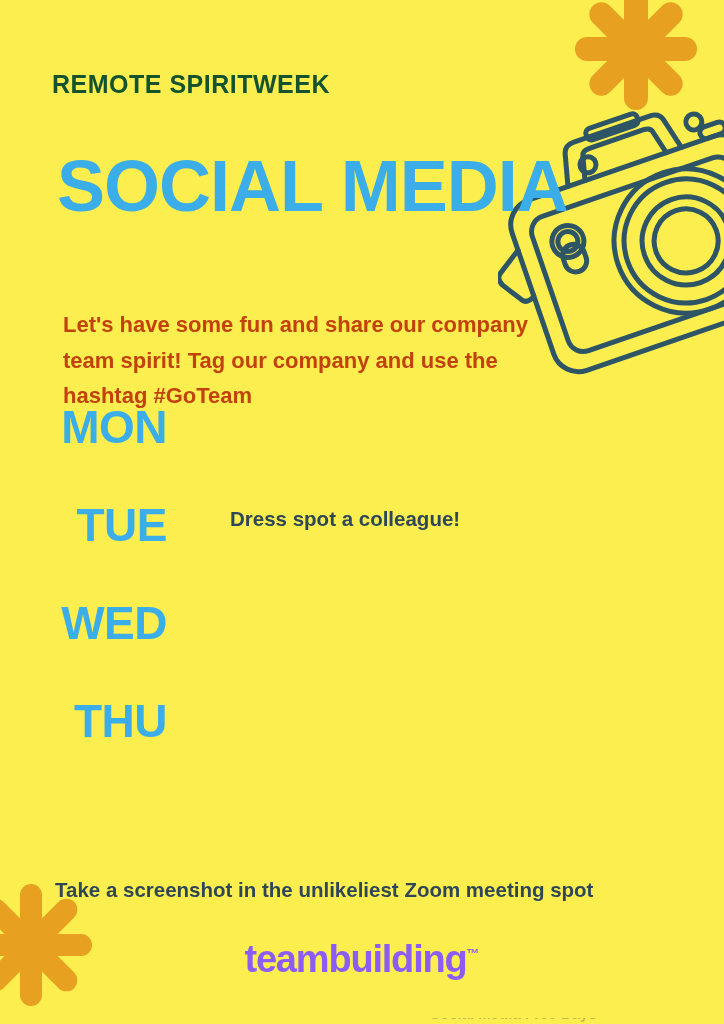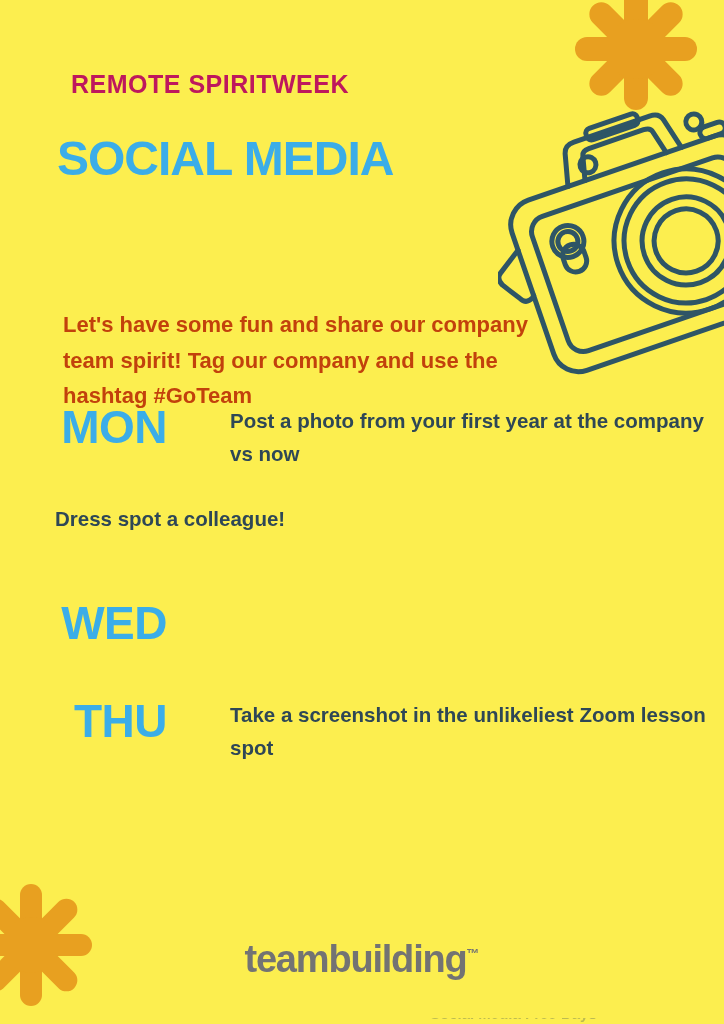--- a/index.html
+++ b/index.html
@@ -48,35 +48,35 @@
     position: absolute;
     left: 498px;
     top: 88px;
     width: 300px;
     height: 310px;
   }
 
   
   .eyebrow {
     position: absolute;
-    left: 71px;
+    left: 52px;
     top: 72px;
     font-size: 25px;
     font-weight: bold;
     letter-spacing: 0.5px;
-    color: #be185d;
+    color: #14532d;
     line-height: 1;
   }
 
   .headline {
     position: absolute;
     left: 57px;
     top: 104px;
     width: 560px;
-    font-size: 48px;
+    font-size: 72px;
     font-weight: bold;
     line-height: 0.96;
     letter-spacing: -1px;
     color: #3BADE8;
   }
   .headline .l2 {
     display: block;
   }
 
   .intro {
@@ -119,31 +119,31 @@
     padding-left: 55px;
     font-size: 20.5px;
     font-weight: bold;
     line-height: 1.62;
     color: #2E4756;
   }
 
   .row-mon { height: 98px; }
   .row-tue { height: 98px; }
   .row-wed { height: 98px; }
-  .row-thu { height: 98px; }
+  .row-thu { height: 98px; flex-direction: column; }
   .row-fri { height: 90px; }
 
   
   .logo {
     position: absolute;
     left: 0;
     top: 940px;
     width: 724px;
     text-align: center;
-    color: #737373;
+    color: #8b5cf6;
     font-size: 38px;
     font-weight: bold;
     letter-spacing: -1.2px;
     line-height: 1;
   }
   .logo .tm {
     font-size: 13px;
     vertical-align: super;
     letter-spacing: 0;
   }
@@ -231,34 +231,34 @@
   <h1 class="headline">
     <span class="l1">SOCIAL MEDIA</span>
   </h1>
 
   <p class="intro">Let's have some fun and share our company team spirit! Tag our company and use the hashtag #GoTeam</p>
 
   <div class="schedule">
 
     <div class="day-row row-mon">
       <div class="day-label">MON</div>
-      <div class="day-desc">Post a photo from your first year at the company vs now</div>
     </div>
 
     <div class="day-row row-tue">
+      <div class="day-label">TUE</div>
       <div class="day-desc">Dress spot a colleague!</div>
     </div>
 
     <div class="day-row row-wed">
       <div class="day-label">WED</div>
     </div>
 
     <div class="day-row row-thu">
       <div class="day-label">THU</div>
-      <div class="day-desc">Take a screenshot in the unlikeliest Zoom lesson spot</div>
+      <div class="day-desc">Take a screenshot in the unlikeliest Zoom meeting spot</div>
     </div>
 
     <div class="day-row row-fri">
     </div>
 
   </div>
 
   <div class="logo">
     <span>teambuilding</span><span class="tm">™</span>
   </div>

